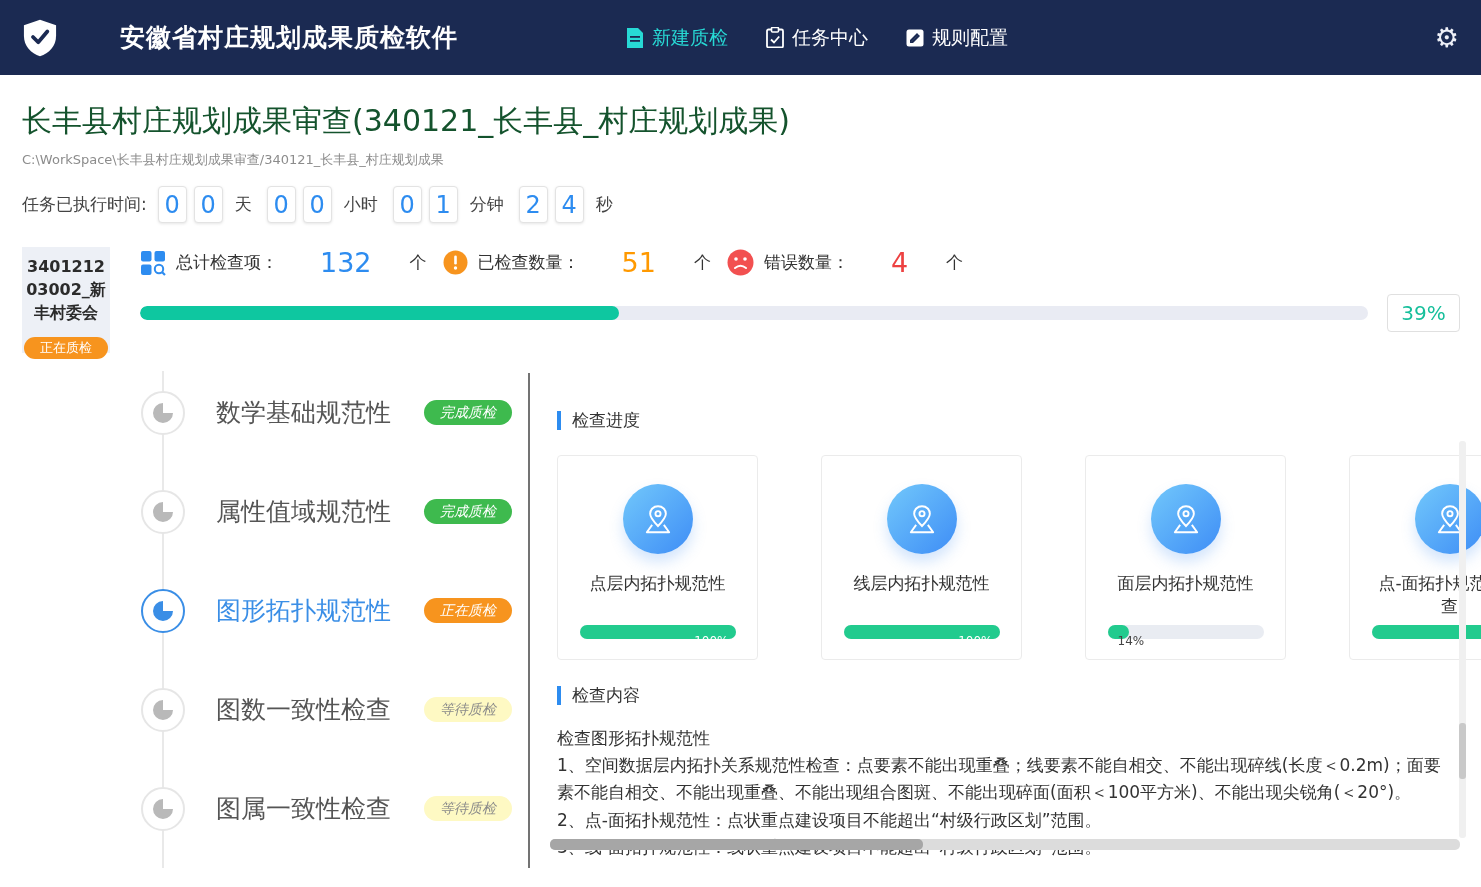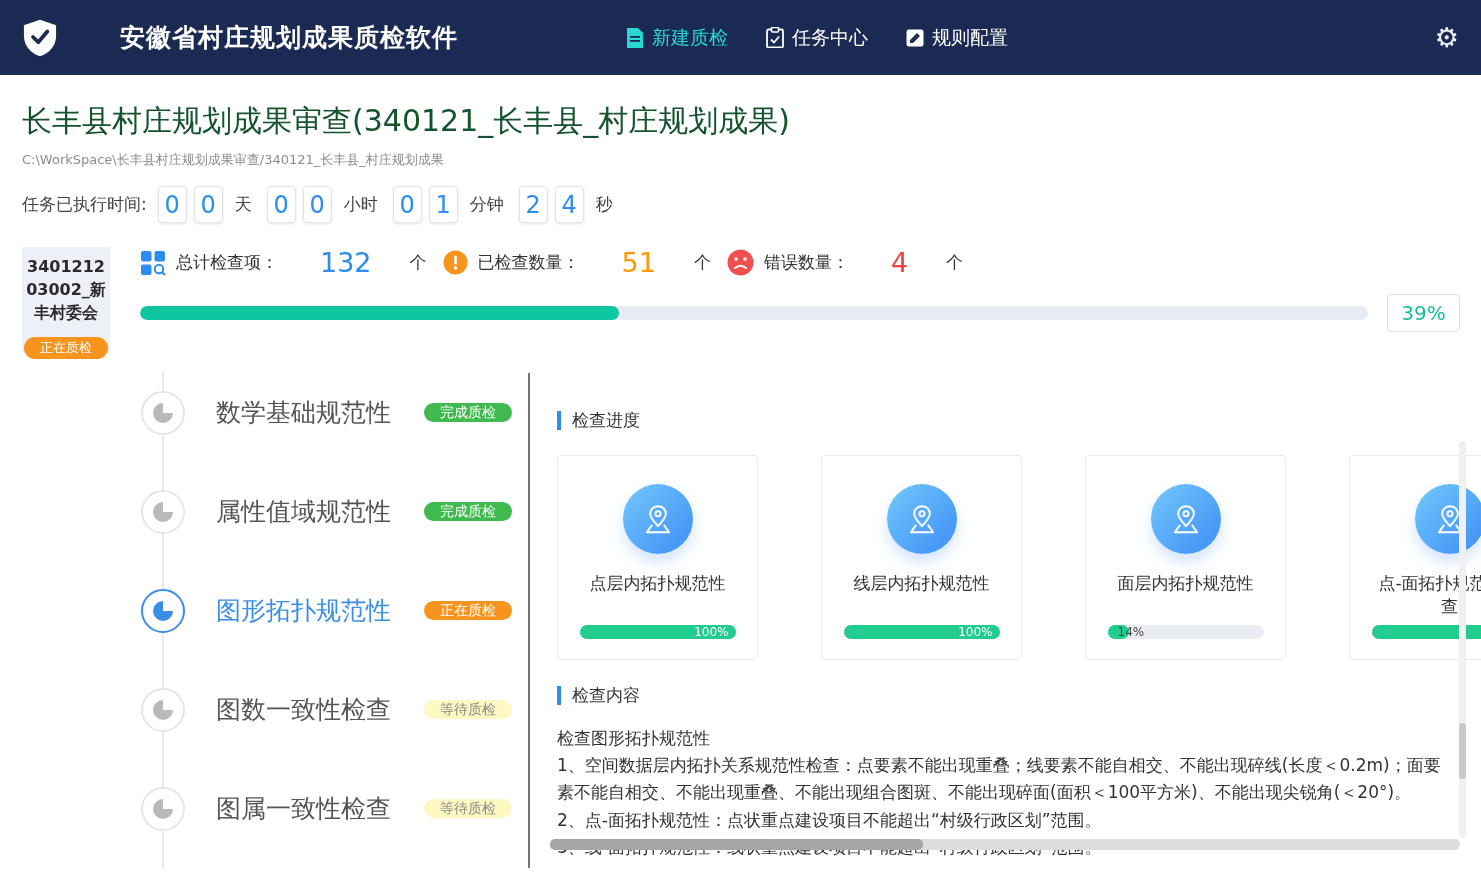--- a/index.html
+++ b/index.html
@@ -51,42 +51,42 @@
   
   .content-row { margin-top:20px; display:flex; height:495px; }
   .checklist { width:506px; position:relative; flex:0 0 auto; margin-top:-10px; }
   .timeline { position:absolute; left:140px; top:8px; bottom:0; width:2px; background:#e9e9e9; }
   .chk-item { height:99px; display:flex; align-items:center; position:relative; cursor:pointer; }
   .chk-circle { width:44px; height:44px; border-radius:50%; background:#fff; border:2px solid #e6e6e6;
     margin-left:119px; display:flex; align-items:center; justify-content:center; z-index:1; flex:0 0 auto; }
   .chk-item.active .chk-circle { border-color:#3a8ee6; }
   .chk-label { margin-left:31px; font-size:25px; color:#555; }
   .chk-item.active .chk-label { color:#3a8ee6; }
-  .chk-badge { margin-left:auto; margin-right:16px; width:88px; height:19px; border-radius:13px;
-    font-size:14px; display:flex; align-items:center; justify-content:center; }
+  .chk-badge { margin-left:auto; margin-right:16px; width:88px; height:25px; border-radius:13px;
+    font-size:14px; display:flex; align-items:center; justify-content:center;font-style:italic; }
   .chk-item.done   .chk-badge { background:#3eba4e; color:#fff; }
   .chk-item.active .chk-badge { background:#f7941e; color:#fff; }
   .chk-item.waiting .chk-badge { background:#fef9c3; color:#8a8a8a; }
 
   .right-panel { flex:1; border-left:2px solid #737373; position:relative; padding:36px 0 0 27px; overflow:hidden; }
   .sec-header { display:flex; align-items:center; }
   .sec-bar { width:4px; height:19px; background:#2d8cf0; margin-right:11px; }
   .sec-title { font-size:17px; color:#333; }
 
   .cards-row { margin-top:23px; display:flex; gap:63px; overflow:hidden; height:205px; }
   .card { width:201px; height:205px; border:1px solid #ebebeb; border-radius:4px; background:#fff;
     flex:0 0 auto; display:flex; flex-direction:column; align-items:center; }
   .card-ico { margin-top:28px; width:70px; height:70px; border-radius:50%;
     background:linear-gradient(135deg,#72c8fb,#3e8df6); box-shadow:0 8px 14px rgba(80,150,245,.25);
     display:flex; align-items:center; justify-content:center; }
   .card-title { margin-top:18px; font-size:17px; color:#333; text-align:center; max-width:156px; line-height:1.35; }
   .card-bar { margin-top:auto; margin-bottom:20px; width:156px; height:14px; background:#e9ecf2;
     border-radius:7px; position:relative; }
   .card-fill { height:100%; background:#22cb8e; border-radius:7px; }
-  .card-label { position:absolute; top:0; height:32px; line-height:14px; font-size:12px; }
+  .card-label { position:absolute; top:9px; height:32px; line-height:14px; font-size:12px; }
   .card-label.right { right:7px; color:#fff; }
   .card-label.left  { left:10px; color:#444; }
 
   .content-sec { margin-top:24px; }
   .content-text { margin-top:18px; padding-right:30px; font-size:17px; color:#333; line-height:1.6; }
   .content-text p { margin:0; }
 
   .v-track { position:absolute; right:15px; top:68px; bottom:30px; width:7px; background:#f0f0f0; border-radius:3px; }
   .v-thumb { position:absolute; right:15px; top:350px; width:7px; height:56px; background:#c9c9c9; border-radius:3px; cursor:pointer; }
   .h-track { position:absolute; left:20px; right:21px; bottom:18px; height:11px; background:#dcdcdc; border-radius:5px; }

